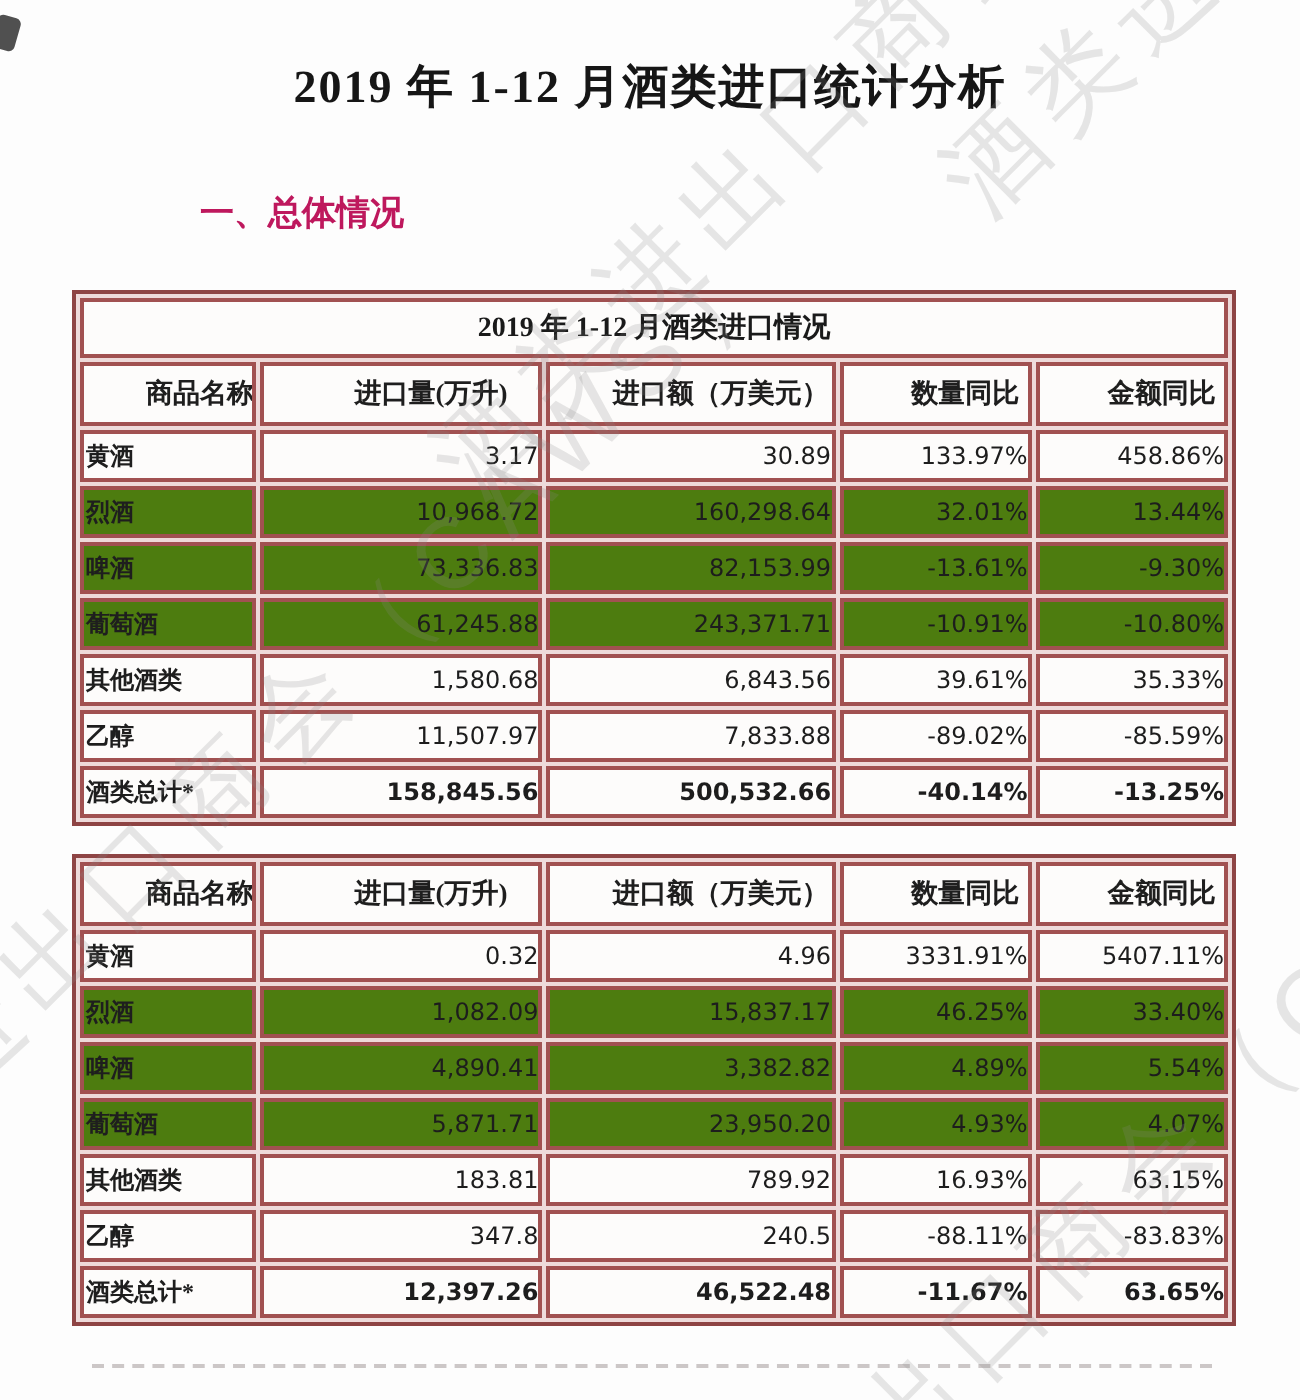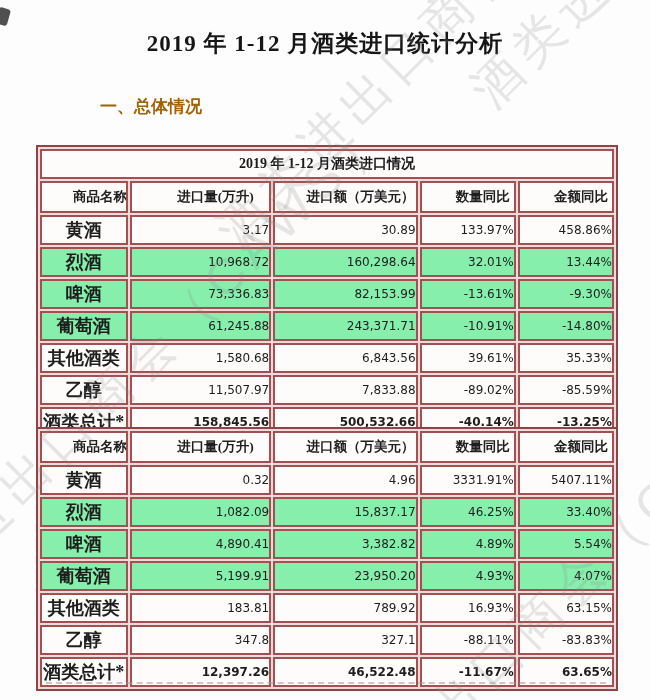--- a/index.html
+++ b/index.html
@@ -33,21 +33,21 @@
     font-weight: 700;
     letter-spacing: 1px;
     color: #161616;
   }
   .section-heading {
     position: absolute;
     top: 95px; left: 100px;
     font-family: "Liberation Sans", "DejaVu Sans", sans-serif;
     font-size: 17px;
     font-weight: 700;
-    color: #a16207;
+    color: #be185d;
   }
 
   
   .tbl-wrap { position: absolute; left: 36px; width: 582px; }
   .tbl-wrap.first  { top: 145px; }
   .tbl-wrap.second { top: 427px; }
 
   table {
     width: 582px;
     table-layout: fixed;
@@ -55,42 +55,42 @@
     border-spacing: 2px;
     background: #eedada;           
     border: 2px solid #8e4444;     
   }
   td {
     border: 2px solid #a15151;     
     background: #fdfcfb;
     overflow: hidden;
     white-space: nowrap;
   }
-  tr.hl td { background: #86efac; }        
+  tr.hl td { background: #4d7c0f; }        
   tr.total td { font-weight: 700; }
 
   .t-title {
     height: 24px;
     font-size: 14px;
     font-weight: 700;
     text-align: center;
     color: #1a1a1a;
   }
   .th {
     height: 26px;
     font-size: 13.5px;
     font-weight: 700;
     text-align: center;
     padding-left: 31px;
   }
   .c-name {
     height: 20px;
-    font-size: 18px;
-    font-weight: 700;
-    text-align: center;
+    font-size: 12px;
+    font-weight: 700;
+    text-align: left;
     font-family: "Liberation Serif", "DejaVu Serif", serif;
     margin-top: 16px;
   }
   .c-num {
     height: 20px;
     font-size: 12px;
     text-align: right;
     padding-right: 0;
     font-family: "DejaVu Sans", "Liberation Sans", sans-serif;
     color: #1d1d1d;
@@ -176,21 +176,21 @@
             <td class="c-num">73,336.83</td>
             <td class="c-num">82,153.99</td>
             <td class="c-num">-13.61%</td>
             <td class="c-num">-9.30%</td>
           </tr>
           <tr class="hl">
             <td class="c-name">葡萄酒</td>
             <td class="c-num">61,245.88</td>
             <td class="c-num">243,371.71</td>
             <td class="c-num">-10.91%</td>
-            <td class="c-num">-14.80%</td>
+            <td class="c-num">-10.80%</td>
           </tr>
           <tr>
             <td class="c-name">其他酒类</td>
             <td class="c-num">1,580.68</td>
             <td class="c-num">6,843.56</td>
             <td class="c-num">39.61%</td>
             <td class="c-num">35.33%</td>
           </tr>
           <tr>
             <td class="c-name">乙醇</td>
@@ -245,36 +245,36 @@
           </tr>
           <tr class="hl">
             <td class="c-name">啤酒</td>
             <td class="c-num">4,890.41</td>
             <td class="c-num">3,382.82</td>
             <td class="c-num">4.89%</td>
             <td class="c-num">5.54%</td>
           </tr>
           <tr class="hl">
             <td class="c-name">葡萄酒</td>
-            <td class="c-num">5,199.91</td>
+            <td class="c-num">5,871.71</td>
             <td class="c-num">23,950.20</td>
             <td class="c-num">4.93%</td>
             <td class="c-num">4.07%</td>
           </tr>
           <tr>
             <td class="c-name">其他酒类</td>
             <td class="c-num">183.81</td>
             <td class="c-num">789.92</td>
             <td class="c-num">16.93%</td>
             <td class="c-num">63.15%</td>
           </tr>
           <tr>
             <td class="c-name">乙醇</td>
             <td class="c-num">347.8</td>
-            <td class="c-num">327.1</td>
+            <td class="c-num">240.5</td>
             <td class="c-num">-88.11%</td>
             <td class="c-num">-83.83%</td>
           </tr>
           <tr class="total">
             <td class="c-name">酒类总计*</td>
             <td class="c-num">12,397.26</td>
             <td class="c-num">46,522.48</td>
             <td class="c-num">-11.67%</td>
             <td class="c-num">63.65%</td>
           </tr>

